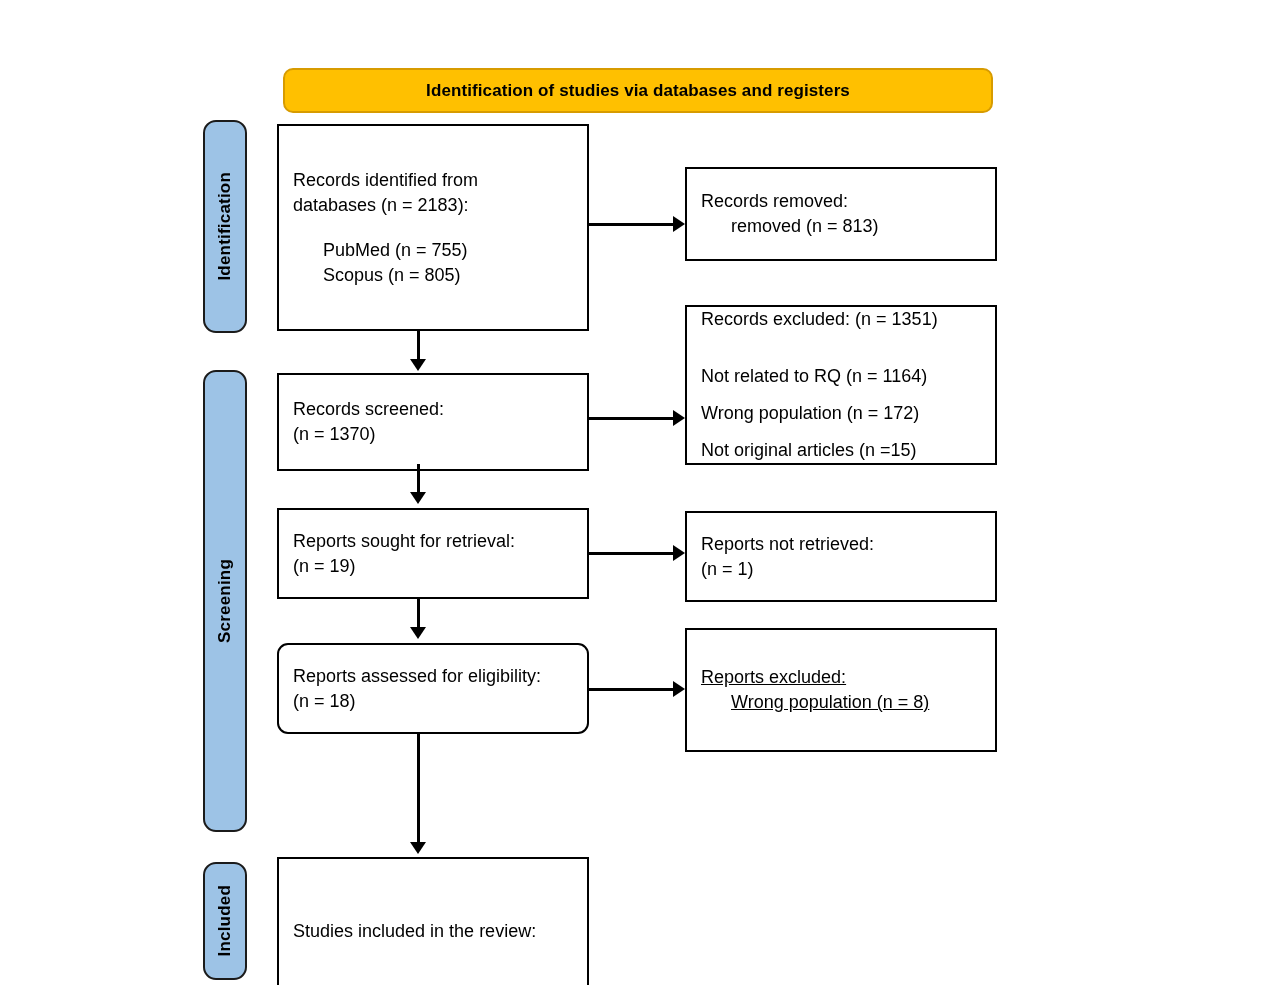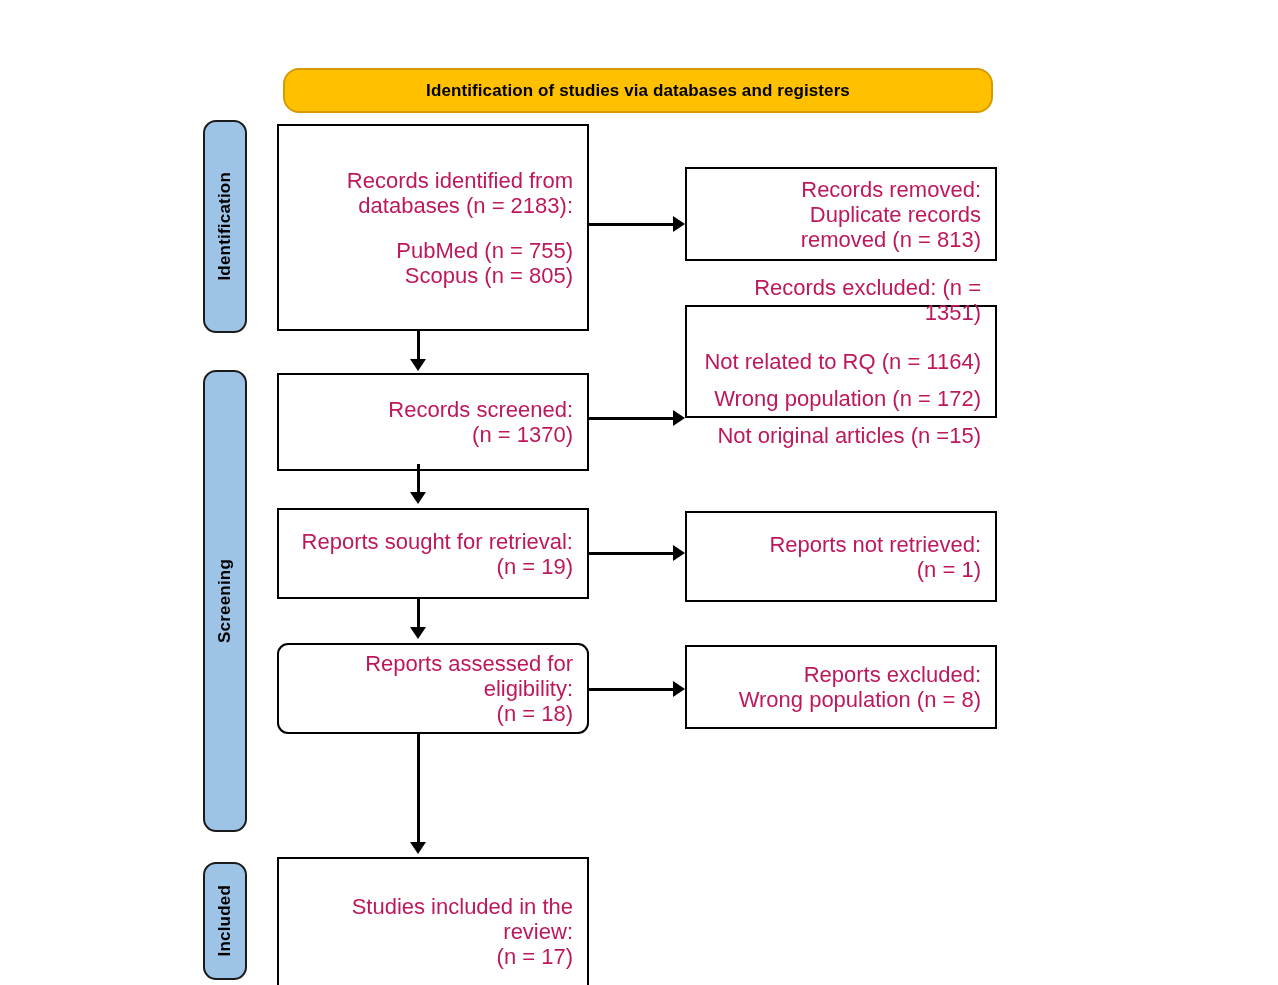--- a/index.html
+++ b/index.html
@@ -20,21 +20,21 @@
   }
 
   
   .banner {
     position: absolute;
     display: flex;
     align-items: center;
     justify-content: center;
     background: #ffc000;
     border: 2px solid #d79b00;
-    border-radius: 16px;
+    border-radius: 10px;
     box-sizing: border-box;
     font-size: 17px;
     font-weight: bold;
     color: #000000;
     letter-spacing: 0.1px;
   }
 
   
   .stage-tab {
     position: absolute;
@@ -61,25 +61,24 @@
     position: absolute;
     background: #ffffff;
     border: 2.5px solid #000000;
     box-sizing: border-box;
     display: flex;
     flex-direction: column;
     justify-content: center;
     padding: 0 14px;
   }
   .box-text {
-    font-size: 22px;
+    font-size: 18px;
     line-height: 25px;
-    color: #be185d;
+    color: #000000;
     white-space: pre-wrap;
-    text-align: right;
   }
   .box-text.indent {
     padding-left: 30px;
   }
   .spacer-sm { height: 14px; }
   .spacer-md { height: 20px; }
 
   
   .conn-v {
     position: absolute;
@@ -132,36 +131,35 @@
   <div class="box" style="left:277px; top:124px; width:312px; height:207px;">
     <div class="box-text">Records identified from</div>
     <div class="box-text">databases (n = 2183):</div>
     <div class="spacer-md"></div>
     <div class="box-text indent">PubMed (n = 755)</div>
     <div class="box-text indent">Scopus (n = 805)</div>
   </div>
 
   <div class="box" style="left:685px; top:167px; width:312px; height:94px;">
     <div class="box-text">Records removed:</div>
-    <div class="box-text indent">Duplicate records</div>
     <div class="box-text indent">removed (n = 813)</div>
   </div>
 
   <div class="conn-h" style="left:589px; top:223px; width:84px;"></div>
   <div class="arrow-right" style="left:673px; top:216px;"></div>
 
   <div class="conn-v" style="left:417px; top:331px; height:32px;"></div>
   <div class="arrow-down" style="left:410px; top:359px;"></div>
 
   <div class="box" style="left:277px; top:373px; width:312px; height:98px;">
     <div class="box-text">Records screened:</div>
     <div class="box-text">(n = 1370)</div>
   </div>
 
-  <div class="box" style="left:685px; top:305px; width:312px; height:113px;gap:12px;">
+  <div class="box" style="left:685px; top:305px; width:312px; height:160px;gap:12px;">
     <div class="box-text">Records excluded: (n = 1351)</div>
     <div class="spacer-sm"></div>
     <div class="box-text">Not related to RQ (n = 1164)</div>
     <div class="box-text">Wrong population (n = 172)</div>
     <div class="box-text">Not original articles (n =15)</div>
   </div>
 
   <div class="conn-h" style="left:589px; top:417px; width:84px;"></div>
   <div class="arrow-right" style="left:673px; top:410px;"></div>
 
@@ -182,29 +180,28 @@
   <div class="arrow-right" style="left:673px; top:545px;"></div>
 
   <div class="conn-v" style="left:417px; top:599px; height:32px;"></div>
   <div class="arrow-down" style="left:410px; top:627px;"></div>
 
   <div class="box" style="left:277px; top:643px; width:312px; height:91px;border-radius:11px;">
     <div class="box-text">Reports assessed for eligibility:</div>
     <div class="box-text">(n = 18)</div>
   </div>
 
-  <div class="box" style="left:685px; top:645px; width:312px; height:84px;">
+  <div class="box" style="left:685px; top:628px; width:312px; height:124px;text-decoration:underline;">
     <div class="box-text">Reports excluded:</div>
     <div class="box-text indent">Wrong population (n = 8)</div>
   </div>
 
   <div class="conn-h" style="left:589px; top:688px; width:84px;"></div>
   <div class="arrow-right" style="left:673px; top:681px;"></div>
 
   <div class="conn-v" style="left:417px; top:734px; height:112px;"></div>
   <div class="arrow-down" style="left:410px; top:842px;"></div>
 
   <div class="box" style="left:277px; top:857px; width:312px; height:148px;">
     <div class="box-text">Studies included in the review:</div>
-    <div class="box-text">(n = 17)</div>
   </div>
 
 </div>
 
 </body></html>

